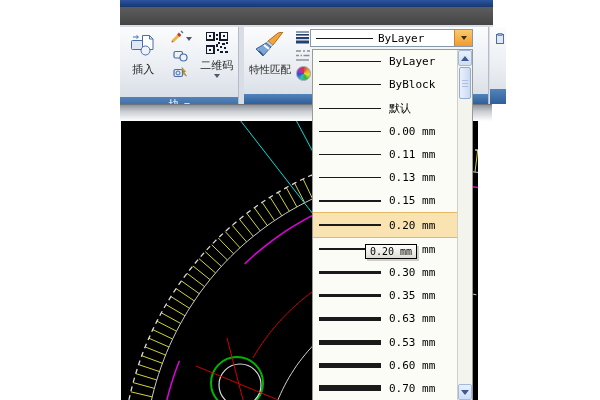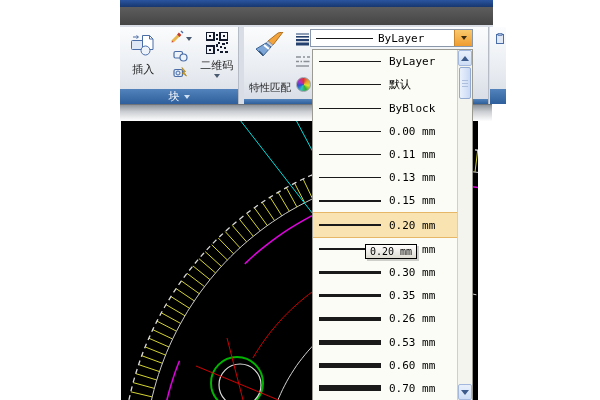--- a/index.html
+++ b/index.html
@@ -9,21 +9,21 @@
   
   .top-blue{position:absolute;left:120px;top:0;width:373px;height:7px;
     background:linear-gradient(180deg,#2a55a0,#17376e);}
   .top-gray{position:absolute;left:120px;top:7px;width:373px;height:18px;
     background:linear-gradient(180deg,#5d5d5d,#454545);}
 
   
   .ribbon{position:absolute;left:120px;top:25px;width:373px;height:79px;background:#d9dee6;z-index:2;}
   .panel{position:absolute;top:2px;height:77px;background:linear-gradient(180deg,#fbfcfd,#e9edf2 55%,#d6dce5);
     border-right:1px solid #b6bcc6;display:flex;flex-direction:column;}
-  .panel-inner{flex:1;display:flex;align-items:stretch;padding:2px 2px 4px 2px;}
+  .panel-inner{flex:1;display:flex;align-items:stretch;padding:2px 2px 12px 2px;}
   .panel-bar{height:15px;background:linear-gradient(180deg,#5283bb,#2f5f9c);
     color:#fff;font-size:11px;line-height:15px;text-align:center;display:flex;
     align-items:center;justify-content:center;gap:4px;}
   .tri-down{width:0;height:0;border-left:3px solid transparent;border-right:3px solid transparent;
     border-top:4px solid #cfe0f2;}
   .bigbtn{display:flex;flex-direction:column;align-items:center;justify-content:flex-start;
     padding-top:3px;font-size:11px;color:#222;}
   .bigbtn .lbl{margin-top:2px;white-space:nowrap;}
   .smallcol{display:flex;flex-direction:column;justify-content:space-around;align-items:center;padding:1px 0;}
   .smallrow{display:flex;align-items:center;gap:2px;}
@@ -163,21 +163,21 @@
         </div>
       </div>
       <div class="panel-bar">
         <span>块</span>
         <span class="tri-down"></span>
       </div>
     </div>
 
     <div class="panel" style="left:124px;width:244px;">
       <div class="panel-inner">
-        <div class="bigbtn" style="width:48px;gap:18px;">
+        <div class="bigbtn" style="width:48px;">
           <span>
             <svg width="30" height="27" viewBox="0 0 30 27">
               <polygon points="28,0 23,1 13,9 18,13" fill="#f2a33c" stroke="#b06f1e" stroke-width="1"></polygon>
               <polygon points="13,9 18,13 15,16 10,12" fill="#c8cdd6" stroke="#8d94a0" stroke-width="0.8"></polygon>
               <polygon points="11,11 16,15 8,24 1,17" fill="#7ea7d8" stroke="#3c6394" stroke-width="1"></polygon>
               <path d="M9 13 L14 17" stroke="#ffffff" stroke-width="2"></path>
               <path d="M4 19 L8 23" stroke="#36587e" stroke-width="1.5"></path>
             </svg>
           </span>
           <span class="lbl" style="font-size:10.5px;">特性匹配</span>
@@ -297,25 +297,25 @@
   </div>
 
   <div class="dropdown">
     <div class="dd-list">
         <div class="dd-row">
           <span class="dd-sample" style="height: 1px;"></span>
           <span class="dd-label">ByLayer</span>
         </div>
         <div class="dd-row">
           <span class="dd-sample" style="height: 1px;"></span>
+          <span class="dd-label">ByBlock</span>
+        </div>
+        <div class="dd-row">
+          <span class="dd-sample" style="height: 1px;"></span>
           <span class="dd-label">默认</span>
-        </div>
-        <div class="dd-row">
-          <span class="dd-sample" style="height: 1px;"></span>
-          <span class="dd-label">ByBlock</span>
         </div>
         <div class="dd-row">
           <span class="dd-sample" style="height: 1px;"></span>
           <span class="dd-label">0.00 mm</span>
         </div>
         <div class="dd-row">
           <span class="dd-sample" style="height: 1px;"></span>
           <span class="dd-label">0.11 mm</span>
         </div>
         <div class="dd-row">
@@ -337,21 +337,21 @@
         <div class="dd-row">
           <span class="dd-sample" style="height: 3px;"></span>
           <span class="dd-label">0.30 mm</span>
         </div>
         <div class="dd-row">
           <span class="dd-sample" style="height: 3px;"></span>
           <span class="dd-label">0.35 mm</span>
         </div>
         <div class="dd-row">
           <span class="dd-sample" style="height: 4px;"></span>
-          <span class="dd-label">0.26 mm</span>
+          <span class="dd-label">0.63 mm</span>
         </div>
         <div class="dd-row">
           <span class="dd-sample" style="height: 5px;"></span>
           <span class="dd-label">0.53 mm</span>
         </div>
         <div class="dd-row">
           <span class="dd-sample" style="height: 5px;"></span>
           <span class="dd-label">0.60 mm</span>
         </div>
         <div class="dd-row">

